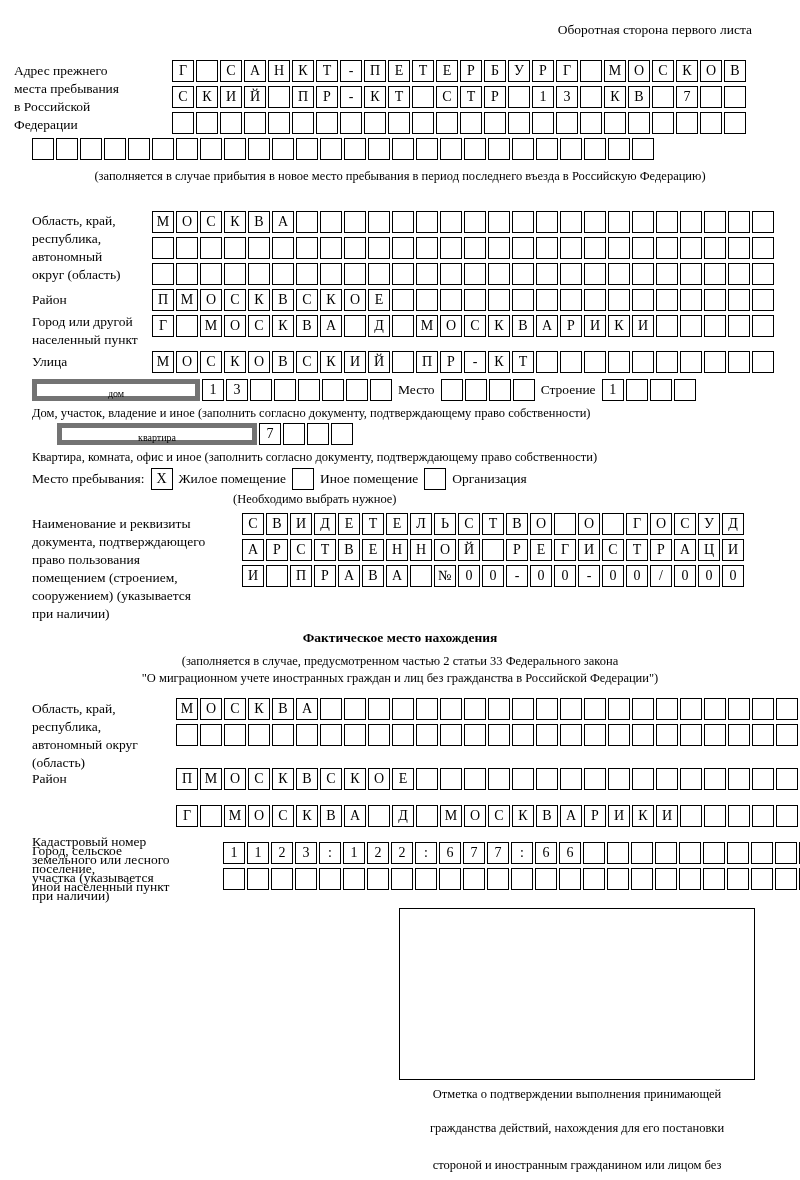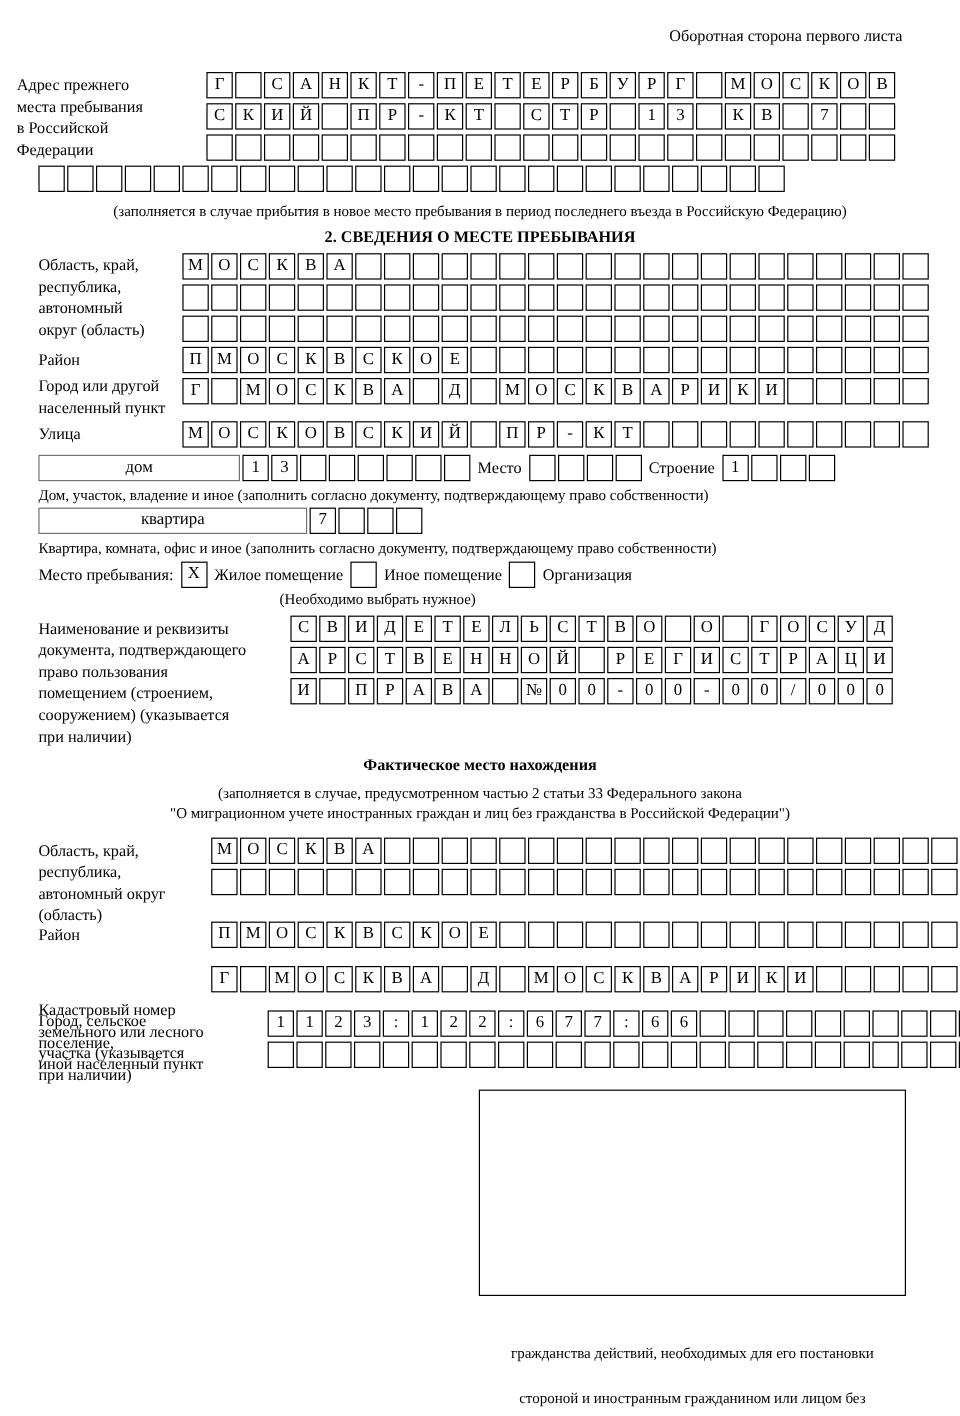--- a/index.html
+++ b/index.html
@@ -48,26 +48,26 @@
     border: 1px solid #000;
     margin-right: 2px;
     box-sizing: border-box;
     font-size: 14px;
     line-height: 20px;
     text-align: center;
     font-family: "Liberation Serif", serif;
     background: #fff;
   }
   .labelbox {
-    border: 1px solid #737373;
+    border: 5px solid #737373;
     box-sizing: border-box;
     height: 22px;
     line-height: 20px;
     text-align: center;
-    font-size: 14px;
+    font-size: 10px;
     margin-right: 2px;
   }
   .inline-lbl {
     font-size: 13.5px;
     line-height: 22px;
     margin: 0 6px 0 4px;
     white-space: nowrap;
   }
   .bigbox {
     position: absolute;
@@ -202,21 +202,20 @@
       <div class="cell"></div>
       <div class="cell"></div>
       <div class="cell"></div>
       <div class="cell"></div>
       <div class="cell"></div>
       <div class="cell"></div>
     </div>
 
   <div class="footnote" style="left:0; top:168px; width:800px;">(заполняется в случае прибытия в новое место пребывания в период последнего въезда в Российскую Федерацию)</div>
 
-  <div class="centerline bold" style="top:190px;">2. СВЕДЕНИЯ О МЕСТЕ ПРЕБЫВАНИЯ</div>
 
   <div class="lbl" style="left:32px; top:212px; width:145px;">Область, край,
 республика,
 автономный
 округ (область)</div>
   <div class="boxrow" id="s2-region-0" style="left:152px; top:211px;">
       <div class="cell">М</div>
       <div class="cell">О</div>
       <div class="cell">С</div>
       <div class="cell">К</div>
@@ -414,21 +413,21 @@
     <div id="s2-stroenie" style="display:flex;">
         <div class="cell">1</div>
         <div class="cell"></div>
         <div class="cell"></div>
         <div class="cell"></div>
       </div>
   </div>
   <div class="lbl small" style="left:32px; top:404px;">Дом, участок, владение и иное (заполнить согласно документу, подтверждающему право собственности)</div>
 
   <div class="boxrow" style="left:32px; top:423px;">
-    <div class="labelbox" style="width:224px;">квартира</div>
+    <div class="labelbox" style="width:200px;margin-left:25px;">квартира</div>
     <div id="s2-flat" style="display:flex;">
         <div class="cell">7</div>
         <div class="cell"></div>
         <div class="cell"></div>
         <div class="cell"></div>
       </div>
   </div>
   <div class="lbl small" style="left:32px; top:448px;">Квартира, комната, офис и иное (заполнить согласно документу, подтверждающему право собственности)</div>
 
   <div class="boxrow" style="left:32px; top:468px;">
@@ -697,16 +696,17 @@
       <div class="cell"></div>
       <div class="cell"></div>
       <div class="cell"></div>
       <div class="cell"></div>
       <div class="cell"></div>
       <div class="cell"></div>
       <div class="cell"></div>
     </div>
 
   <div class="bigbox" style="left:399px; top:908px; width:356px; height:172px;"></div>
+  <div class="footnote" style="left:399px; top:1086px; width:356px;">Отметка о подтверждении выполнения принимающей</div>
   <div class="footnote" style="left:399px; top:1157px; width:356px;">стороной и иностранным гражданином или лицом без</div>
-  <div class="footnote" style="left:399px; top:1120px; width:356px;">гражданства действий, необходимых для его постановки</div>
+  <div class="footnote" style="left:399px; top:1120px; width:356px;">гражданства действий, нахождения для его постановки</div>
 
 </div>
 
 </body></html>

